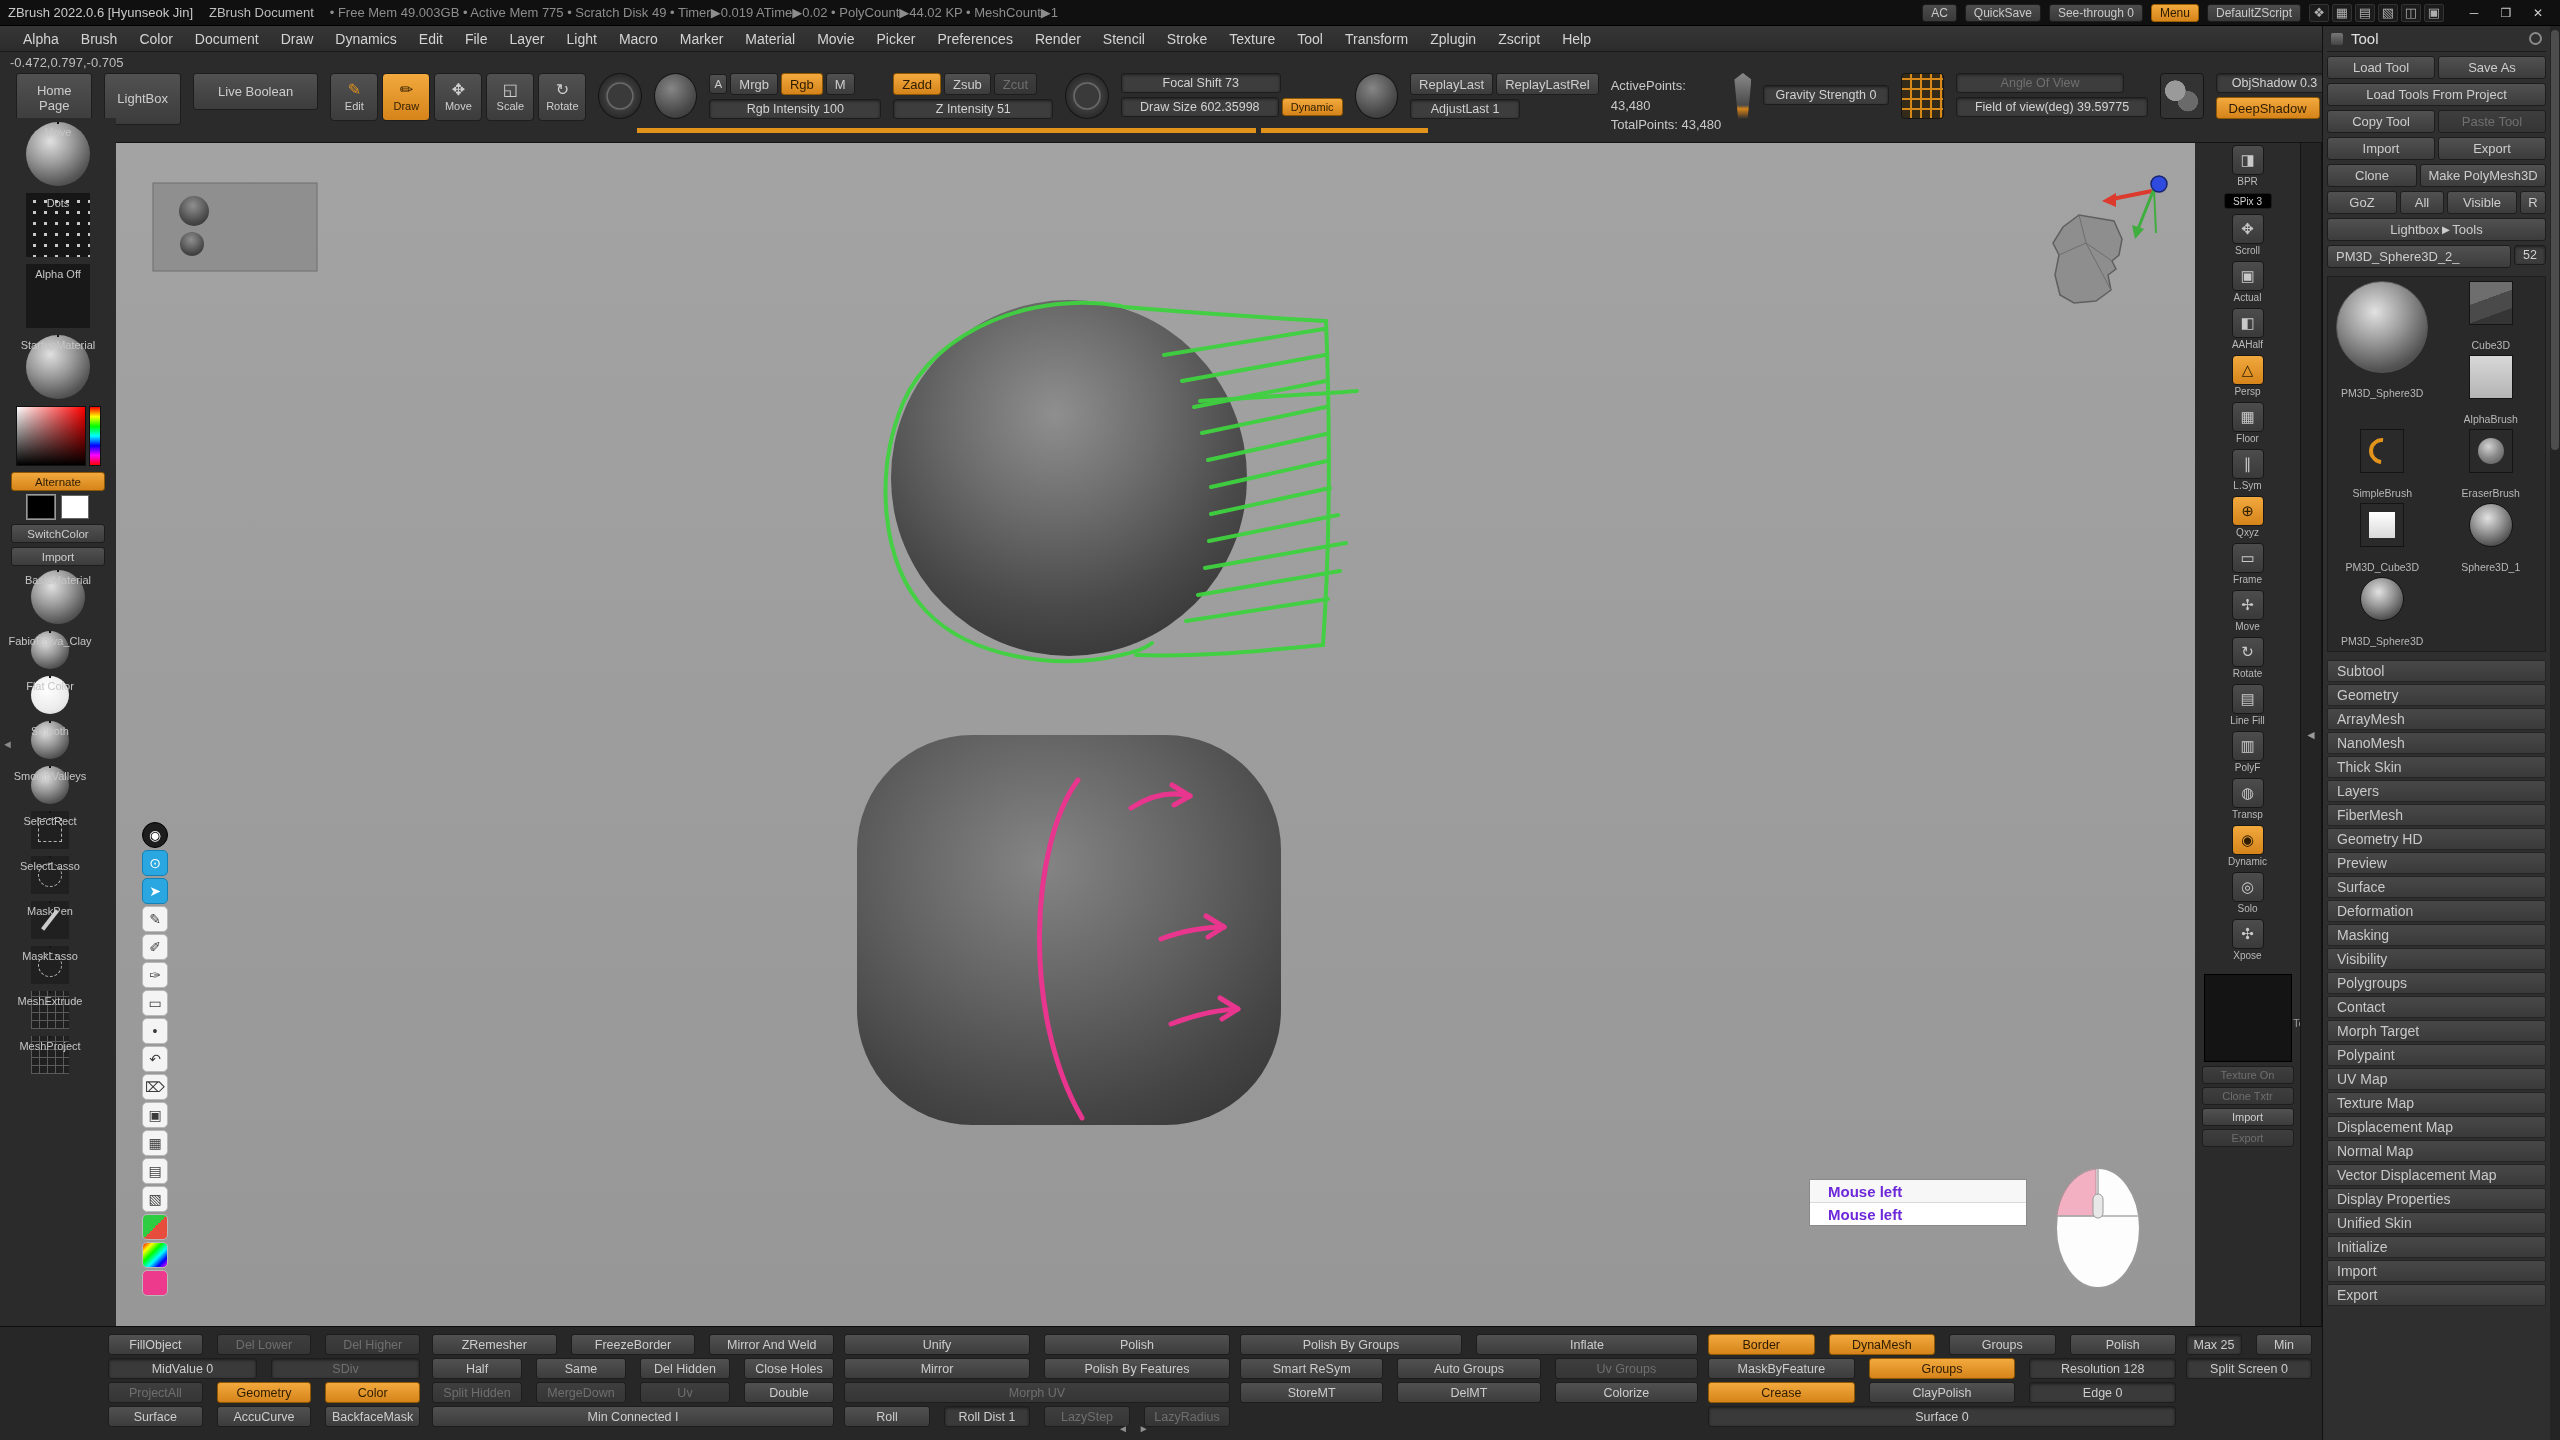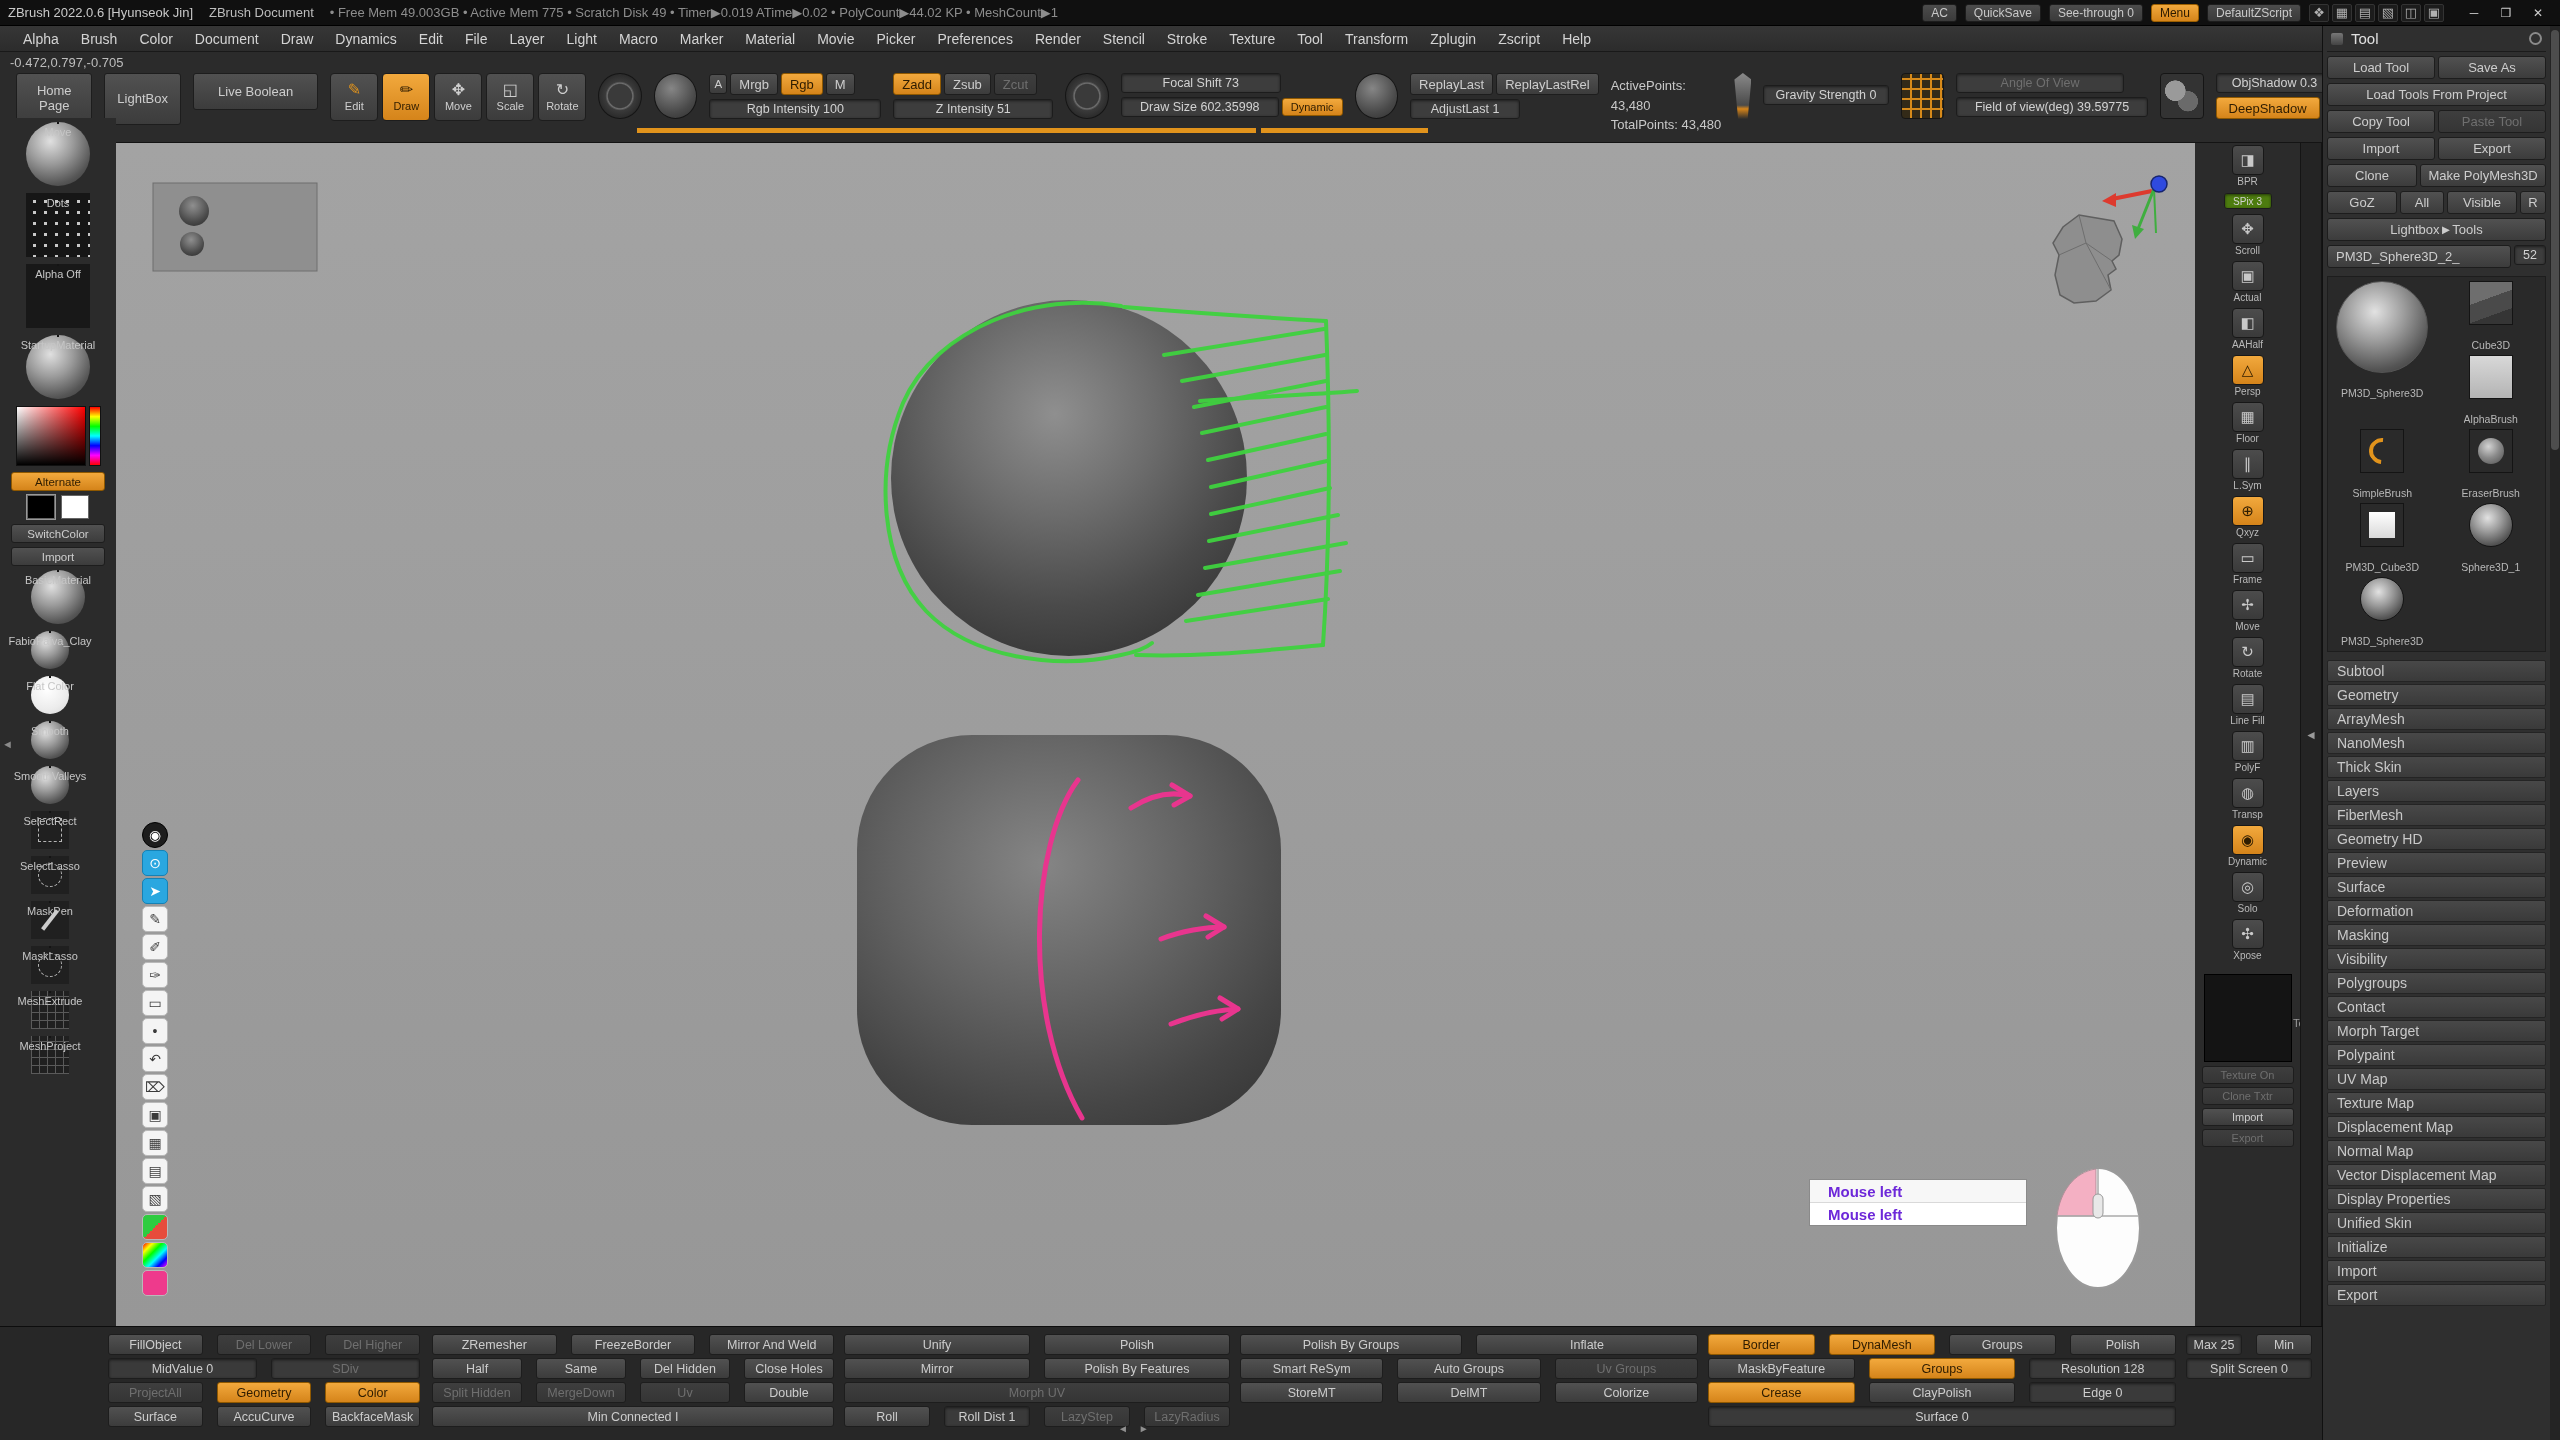--- a/index.html
+++ b/index.html
@@ -135,21 +135,21 @@
 
   
   .rstrip{position:absolute;left:2195px;top:143px;width:105px;height:1183px;background:#2b2b2b;
           display:flex;flex-direction:column;align-items:center;padding-top:2px;overflow:hidden}
   .rs-item{display:flex;flex-direction:column;align-items:center;margin-bottom:5px}
   .rs-ic{width:32px;height:30px;border-radius:4px;background:linear-gradient(#4c4c4c,#3a3a3a);
          border:1px solid #181818;display:flex;align-items:center;justify-content:center;
          font-size:15px;color:#c9c9c9}
   .rs-lb{font-size:10px;color:#b9b9b9;margin-top:1px;white-space:nowrap}
   .rs-item.act .rs-ic{background:linear-gradient(#f2a93d,#d5841a);color:#2e1c00}
-  .rs-sld .rs-lb{width:48px;height:16px;background:#4d7c0f;border:1px solid #1c1c1c;border-radius:3px;
+  .rs-sld .rs-lb{width:48px;height:16px;background:#000000;border:1px solid #1c1c1c;border-radius:3px;
                  display:flex;align-items:center;justify-content:center;color:#d2d2d2;
                  box-shadow:inset 0 1px 3px rgba(0,0,0,.55)}
   .tex-box{width:88px;height:88px;background:#141414;border:1px solid #000;margin:8px 0 4px;position:relative}
   .tex-partial{position:absolute;right:-14px;top:42px;font-size:11px;color:#9a9a9a}
   .tex-btn{width:92px;height:18px;font-size:11px;margin-bottom:3px}
 
   
   .divider{position:absolute;left:2300px;top:143px;width:22px;height:1183px;background:#242424;
            border-left:1px solid #141414;border-right:1px solid #141414;
            display:flex;align-items:flex-start;justify-content:center}

